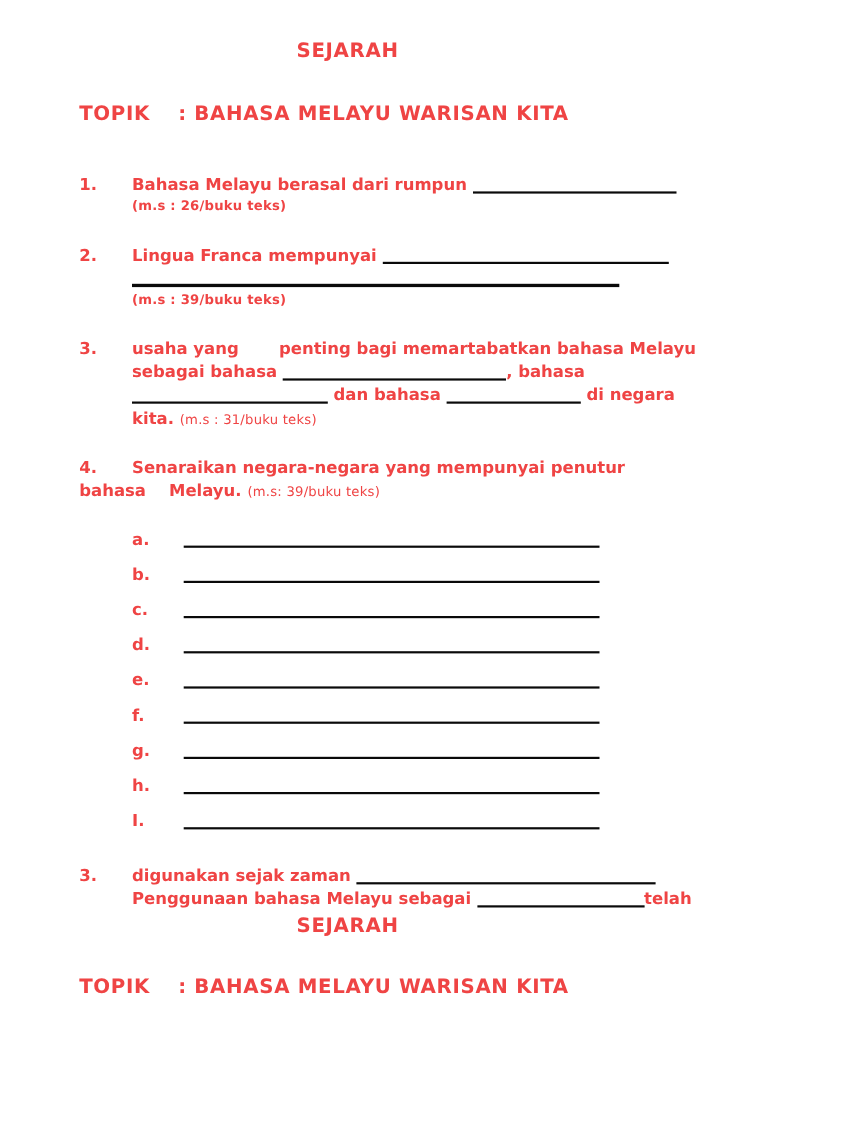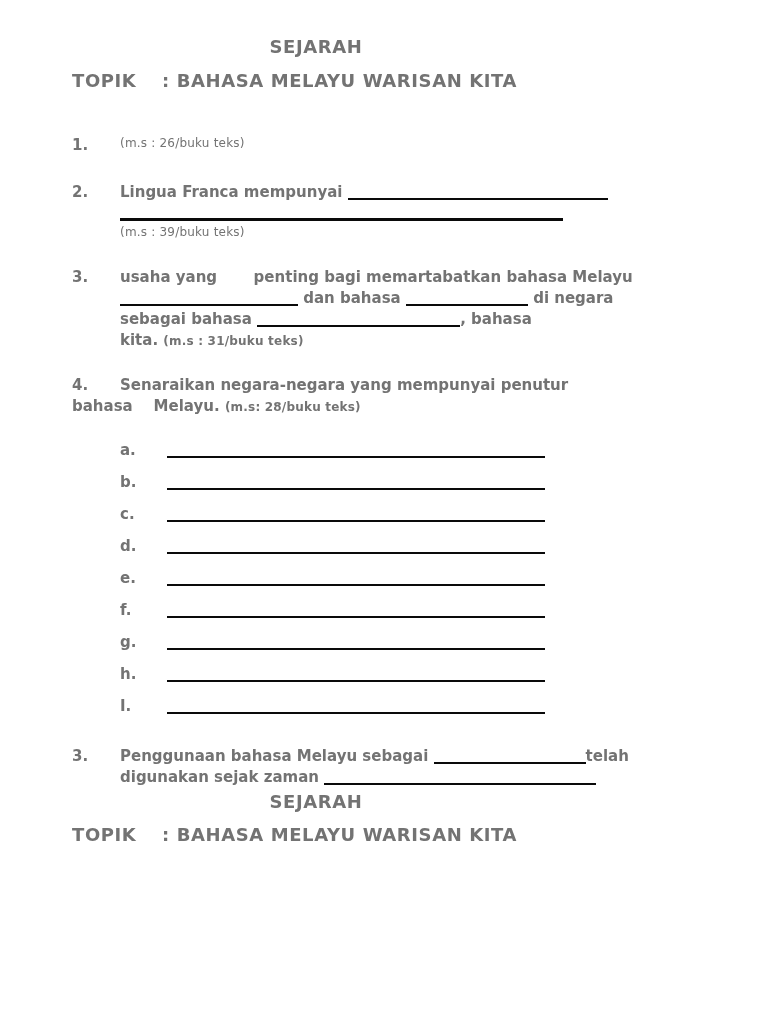--- a/index.html
+++ b/index.html
@@ -3,41 +3,41 @@
 <meta charset="utf-8">
 <style>
   html, body { margin: 0; padding: 0; background: #ffffff; }
   .page {
     position: relative;
     width: 632px;
     height: 1024px;
     box-sizing: border-box;
     padding: 36px 72px 0 72px;
     background: #ffffff;
-    color: #737373;
+    color: #ef4444;
     font-family: "DejaVu Sans", sans-serif;
     overflow: hidden;
   }
   .doc-title {
     text-align: center;
     font-size: 18px;
     font-weight: bold;
     letter-spacing: 0.6px;
     line-height: 21px;
     white-space: nowrap;
   }
   .topic-line {
     margin-top: 13px;
     font-size: 18px;
     font-weight: bold;
     letter-spacing: 0.6px;
     line-height: 21px;
     white-space: nowrap;
   }
-  .topic-label { display: inline-block; width: 90px; }
+  .topic-label { display: inline-block; width: 90px; margin-top: 23px; }
 
   .q-row { display: flex; }
   .q-num {
     flex: 0 0 48px;
     width: 48px;
     font-size: 15px;
     font-weight: bold;
     line-height: 21px;
   }
   .q-body {
@@ -55,27 +55,27 @@
   }
   .blank {
     display: inline-block;
     height: 10px;
     border-bottom: 2px solid #0a0a0a;
     vertical-align: -3px;
   }
   .blank-thick { border-bottom-width: 3px; }
   .q-note {
     font-size: 12px;
-    font-weight: normal;
+    font-weight: bold;
     letter-spacing: 0.2px;
     line-height: 17px;
   }
   .note-inline {
     font-size: 12px;
-    font-weight: bold;
+    font-weight: normal;
     letter-spacing: 0.2px;
   }
 
   #questions-top > .question-block:nth-of-type(1) { margin-top: 44px; }
   #questions-top > .question-block:nth-of-type(2) { margin-top: 26px; }
   #questions-top > .question-block:nth-of-type(3) { margin-top: 26px; }
   #questions-top > .question-block:nth-of-type(4) { margin-top: 23px; }
 
   #answer-list { margin-top: 22px; }
   .answer-row {
@@ -102,75 +102,76 @@
 
   <div class="topic-line">
     <span class="topic-label">TOPIK</span><span>: BAHASA MELAYU WARISAN KITA</span>
   </div>
 
   <div id="questions-top">
       <div class="question-block">
         <div class="q-row">
           <div class="q-num">1.</div>
           <div class="q-body">
+            <div class="q-line"><span>Bahasa Melayu berasal dari rumpun </span><span class="blank" style="width: 185px;"></span></div>
             <div class="q-note">(m.s : 26/buku teks)</div>
           </div>
         </div>
       </div>
       <div class="question-block">
         <div class="q-row">
           <div class="q-num">2.</div>
           <div class="q-body">
             <div class="q-line"><span>Lingua Franca mempunyai </span><span class="blank" style="width: 260px;"></span></div>
             <div class="q-line"><span class="blank blank-thick" style="width: 443px;"></span></div>
             <div class="q-note">(m.s : 39/buku teks)</div>
           </div>
         </div>
       </div>
       <div class="question-block">
         <div class="q-row">
           <div class="q-num">3.</div>
           <div class="q-body">
             <div class="q-line"><span>usaha yang&nbsp;&nbsp;&nbsp;&nbsp;&nbsp;&nbsp; penting bagi memartabatkan bahasa Melayu</span></div>
+            <div class="q-line"><span>sebagai bahasa </span><span class="blank" style="width: 203px;"></span><span>, bahasa</span></div>
             <div class="q-line"><span class="blank" style="width: 178px;"></span><span> dan bahasa </span><span class="blank" style="width: 122px;"></span><span> di negara</span></div>
-            <div class="q-line"><span>sebagai bahasa </span><span class="blank" style="width: 203px;"></span><span>, bahasa</span></div>
             <div class="q-line"><span>kita. </span><span class="note-inline">(m.s : 31/buku teks)</span></div>
           </div>
         </div>
       </div>
       <div class="question-block">
         <div class="q-row">
           <div class="q-num">4.</div>
           <div class="q-body">
             <div class="q-line"><span>Senaraikan negara-negara yang mempunyai penutur</span></div>
           </div>
         </div>
-        <div class="q-line q-outdent"><span>bahasa&nbsp;&nbsp;&nbsp;&nbsp;Melayu. </span><span class="note-inline">(m.s: 28/buku teks)</span></div>
+        <div class="q-line q-outdent"><span>bahasa&nbsp;&nbsp;&nbsp;&nbsp;Melayu. </span><span class="note-inline">(m.s: 39/buku teks)</span></div>
       </div>
     </div>
 
   <div id="answer-list">
       <div class="answer-row"><span class="answer-letter">a.</span><span class="blank" style="width: 378px;"></span></div>
       <div class="answer-row"><span class="answer-letter">b.</span><span class="blank" style="width: 378px;"></span></div>
       <div class="answer-row"><span class="answer-letter">c.</span><span class="blank" style="width: 378px;"></span></div>
       <div class="answer-row"><span class="answer-letter">d.</span><span class="blank" style="width: 378px;"></span></div>
       <div class="answer-row"><span class="answer-letter">e.</span><span class="blank" style="width: 378px;"></span></div>
       <div class="answer-row"><span class="answer-letter">f.</span><span class="blank" style="width: 378px;"></span></div>
       <div class="answer-row"><span class="answer-letter">g.</span><span class="blank" style="width: 378px;"></span></div>
       <div class="answer-row"><span class="answer-letter">h.</span><span class="blank" style="width: 378px;"></span></div>
       <div class="answer-row"><span class="answer-letter">I.</span><span class="blank" style="width: 378px;"></span></div>
     </div>
 
   <div id="questions-bottom">
       <div class="question-block">
         <div class="q-row">
           <div class="q-num">3.</div>
           <div class="q-body">
+            <div class="q-line"><span>digunakan sejak zaman </span><span class="blank" style="width: 272px;"></span></div>
             <div class="q-line"><span>Penggunaan bahasa Melayu sebagai </span><span class="blank" style="width: 152px;"></span><span>telah</span></div>
-            <div class="q-line"><span>digunakan sejak zaman </span><span class="blank" style="width: 272px;"></span></div>
           </div>
         </div>
       </div>
     </div>
 
   <div class="doc-title footer-title">SEJARAH</div>
 
   <div class="topic-line footer-topic">
     <span class="topic-label">TOPIK</span><span>: BAHASA MELAYU WARISAN KITA</span>
   </div>

